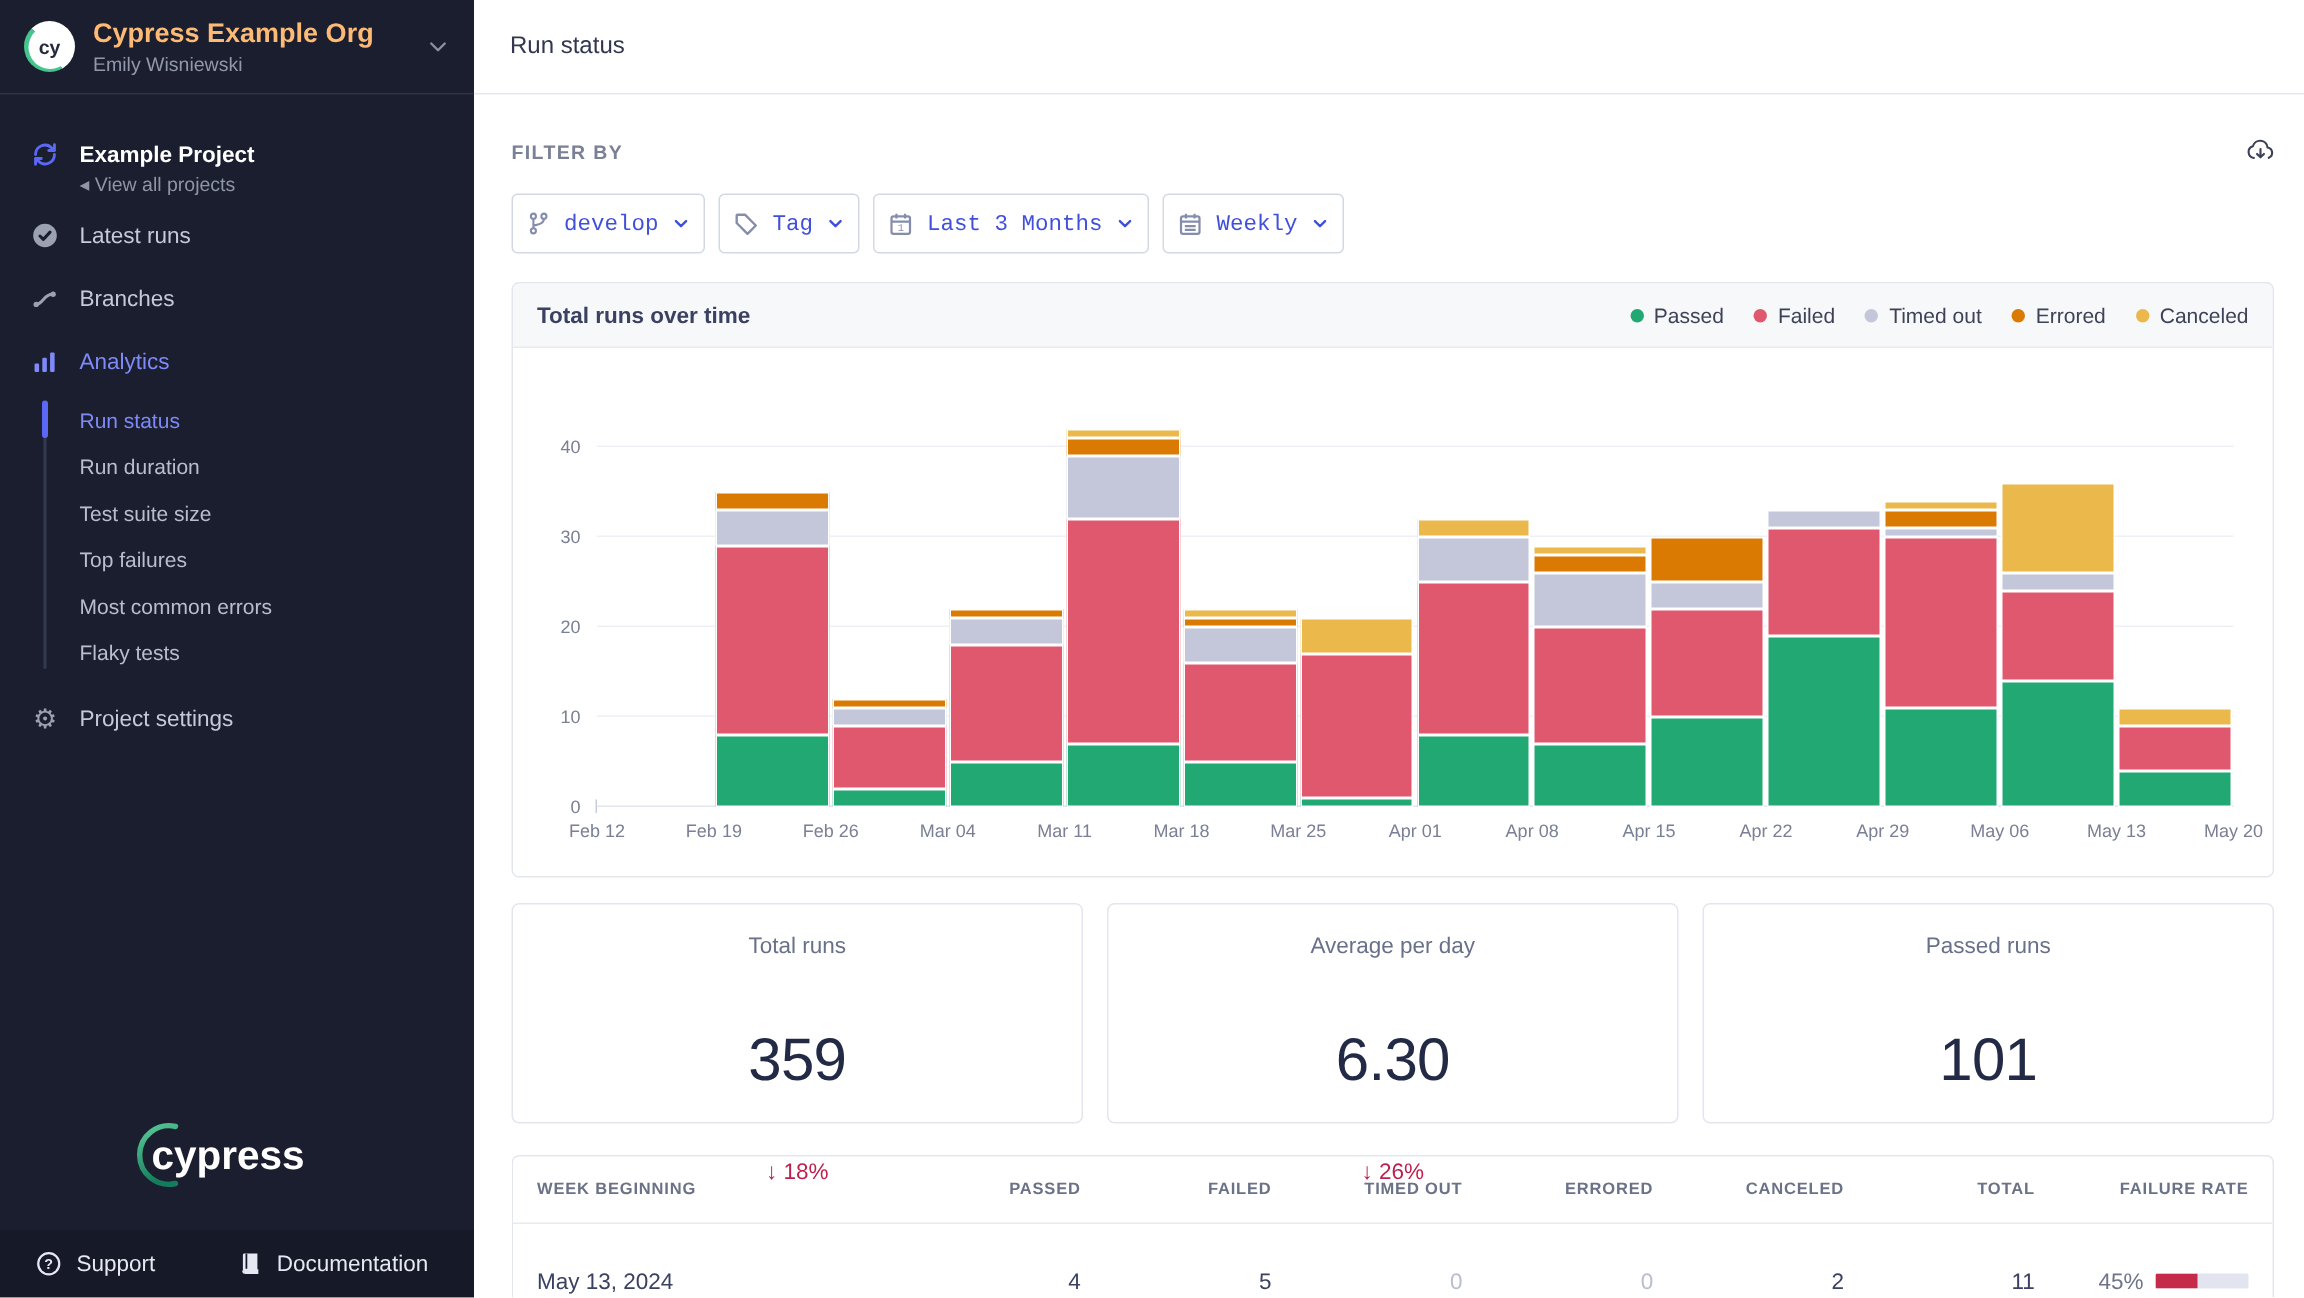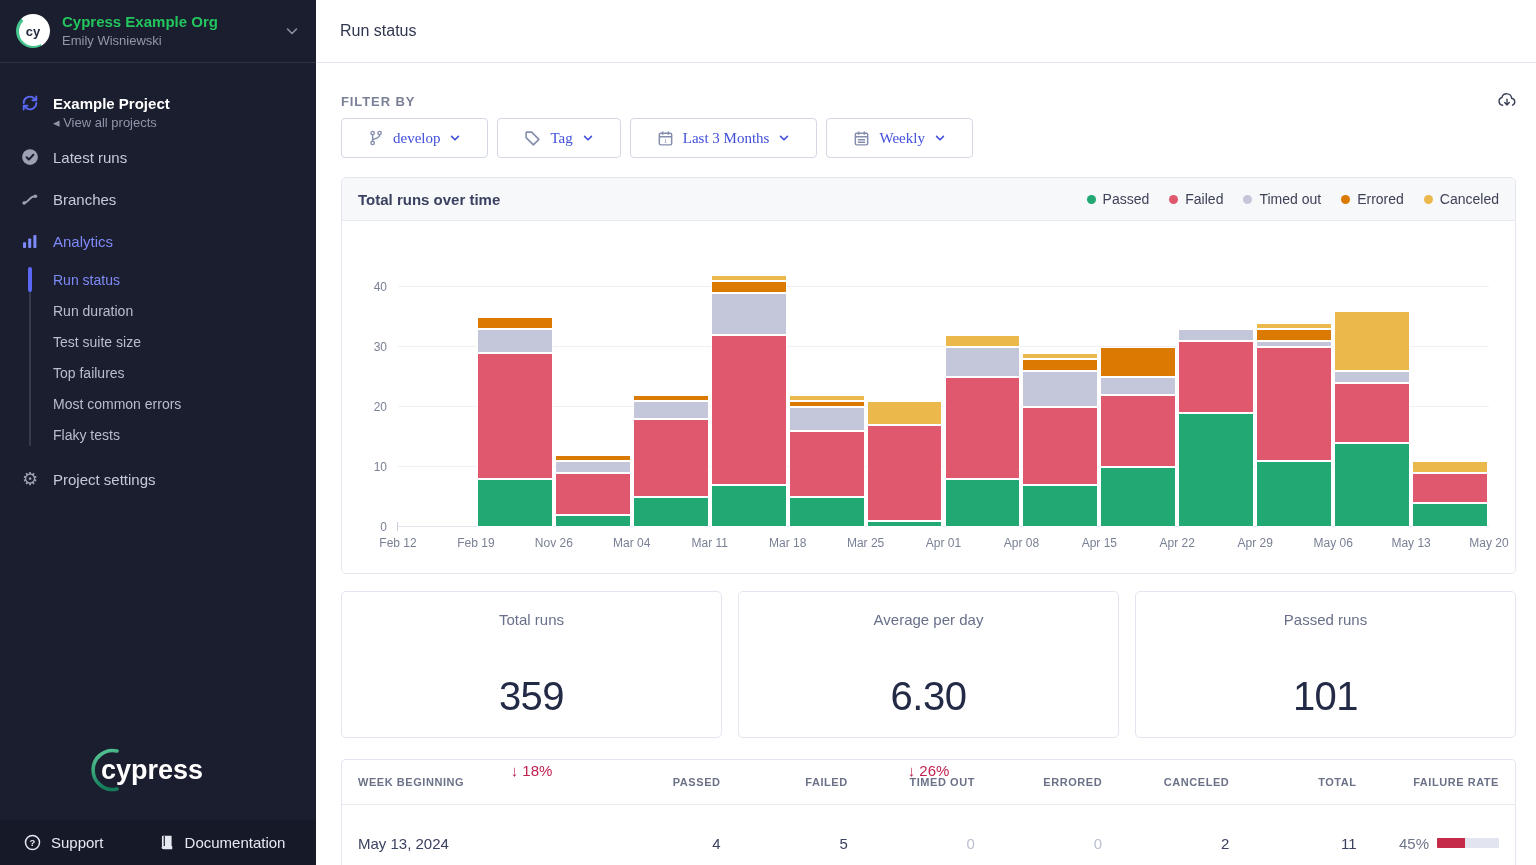--- a/index.html
+++ b/index.html
@@ -11,21 +11,21 @@
   .sidebar { width:316px; flex-shrink:0; background:#1B1E2E; color:#C5CAD9;
     display:flex; flex-direction:column; }
   .org-row { display:flex; align-items:center; gap:12px; padding:0 16px;
     height:63px; border-bottom:1px solid rgba(255,255,255,.09); cursor:pointer; }
   .avatar { width:34px; height:34px; border-radius:50%; flex-shrink:0;
     background:conic-gradient(from 150deg, #45C48E 0 165deg, #ffffff 165deg 360deg);
     display:grid; place-items:center; }
   .avatar-in { width:29px; height:29px; border-radius:50%; background:#fff;
     display:grid; place-items:center; font-size:13px; font-weight:700; color:#252A3E; }
   .org-meta { line-height:1.25; min-width:0; }
-  .org-name { font-size:15px; font-weight:700; color:#22c55e; }
+  .org-name { font-size:18px; font-weight:700; color:#fdba74; }
   .org-user { font-size:13px; color:#9298AB; margin-top:1px; }
   .org-chev { margin-left:auto; color:#8A90A4; display:flex; }
 
   .nav { padding-top:14px; }
   .proj-block { padding:6px 20px 6px; cursor:pointer;margin-top:11px; }
   .proj-line { display:flex; align-items:center; gap:13px; }
   .proj-name { font-size:15px; font-weight:700; color:#fff; }
   .proj-back { margin:3px 0 0 33px; font-size:13px; color:#8F95A8; cursor:pointer; }
   .nav-item { display:flex; align-items:center; gap:13px; padding:12px 20px;
     font-size:15px; color:#C5CAD9; cursor:pointer; }
@@ -53,22 +53,22 @@
   .main-header { height:63px; flex-shrink:0; border-bottom:1px solid #E4E7F0;
     display:flex; align-items:center; padding:0 24px; font-size:16px;
     font-weight:500; color:#30374F; }
   .content { flex:1; padding:31px 20px 0 25px; position:relative; overflow:hidden; }
   .dl-icon { position:absolute; top:28px; right:19px; cursor:pointer; }
 
   .filter-label { font-size:13px; font-weight:700; letter-spacing:.07em;
     color:#7A8196; margin-bottom:9px; }
   .filter-row { display:flex; gap:9px; }
   .fbtn { height:40px; display:inline-flex; align-items:center; gap:9px;
-    padding:0 26px; border:1px solid #D4D8E6; border-radius:4px; background:#fff;
-    color:#4150DB; font-size:15px; font-family:Liberation Serif, serif; cursor:pointer; }
+    padding:0 9px; border:1px solid #D4D8E6; border-radius:4px; background:#fff;
+    color:#4150DB; font-size:15px; font-family:Liberation Mono, monospace; cursor:pointer;margin-top:11px; }
   .fbtn svg.fic { color:#858DAD; }
   .fbtn .chev { color:#4150DB; display:flex; }
 
   .chart-panel { margin-top:19px; border:1px solid #E3E6EF; border-radius:5px;
     overflow:hidden; }
   .panel-head { height:43px; background:#F7F8FA; border-bottom:1px solid #E7EAF1;
     display:flex; align-items:center; padding:0 16px; }
   .panel-title { font-size:15px; font-weight:700; color:#3B4160; }
   .legend { margin-left:auto; display:flex; align-items:center; gap:20px; }
   .legend-item { display:flex; align-items:center; gap:7px; font-size:14px;
@@ -350,21 +350,21 @@
               <span class="ylab" style="bottom: calc(0em + 60px); transform: translateY(50%);">10</span>
               <div class="gridline" style="bottom: 120px;"></div>
               <span class="ylab" style="bottom: calc(0em + 120px); transform: translateY(50%);">20</span>
               <div class="gridline" style="bottom: 180px;"></div>
               <span class="ylab" style="bottom: calc(0em + 180px); transform: translateY(50%);">30</span>
               <div class="gridline" style="bottom: 240px;"></div>
               <span class="ylab" style="bottom: calc(0em + 240px); transform: translateY(50%);">40</span>
               <div class="origin-tick"></div>
               <span class="xlab" style="left: 0%;">Feb 12</span>
               <span class="xlab" style="left: 7.14286%;">Feb 19</span>
-              <span class="xlab" style="left: 14.2857%;">Nov 26</span>
+              <span class="xlab" style="left: 14.2857%;">Feb 26</span>
               <span class="xlab" style="left: 21.4286%;">Mar 04</span>
               <span class="xlab" style="left: 28.5714%;">Mar 11</span>
               <span class="xlab" style="left: 35.7143%;">Mar 18</span>
               <span class="xlab" style="left: 42.8571%;">Mar 25</span>
               <span class="xlab" style="left: 50%;">Apr 01</span>
               <span class="xlab" style="left: 57.1429%;">Apr 08</span>
               <span class="xlab" style="left: 64.2857%;">Apr 15</span>
               <span class="xlab" style="left: 71.4286%;">Apr 22</span>
               <span class="xlab" style="left: 78.5714%;">Apr 29</span>
               <span class="xlab" style="left: 85.7143%;">May 06</span>

